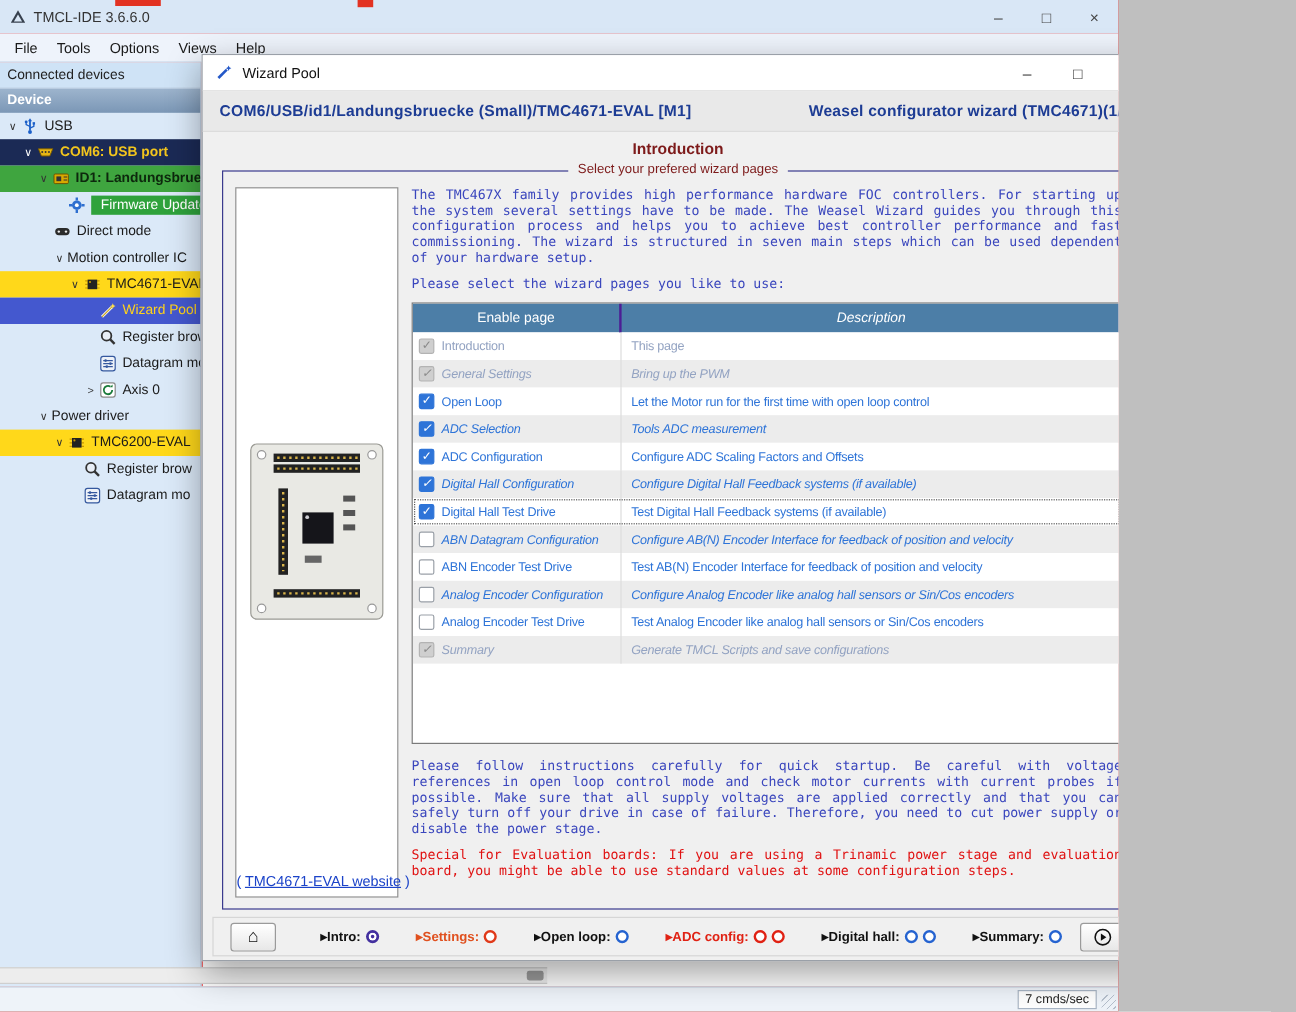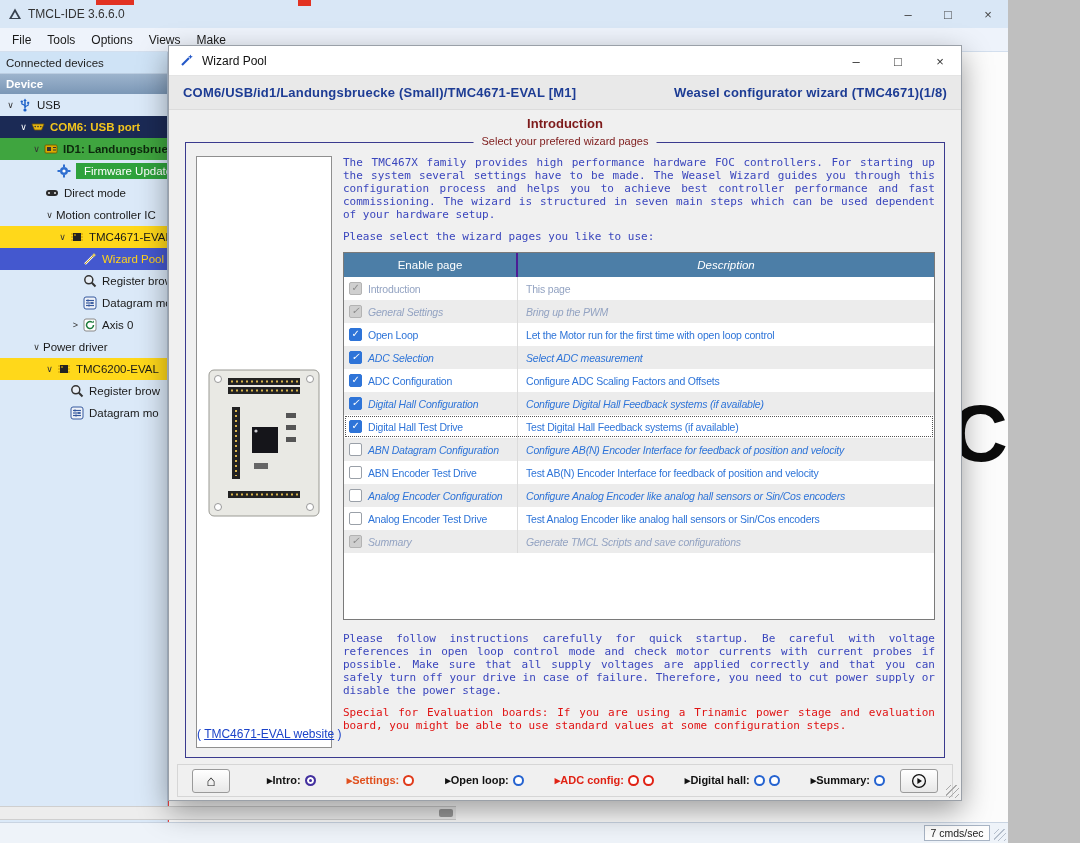--- a/index.html
+++ b/index.html
@@ -1,18 +1,18 @@
 <!DOCTYPE html>
 <html><head>
 <meta charset="utf-8">
 <style>
   * { margin:0; padding:0; box-sizing:border-box; }
   html,body { width:1080px; height:843px; }
   body { font-family:"Liberation Sans",sans-serif; background:#bfbfbf; overflow:hidden; }
-  .screen { position:relative; width:1008px; height:843px; background:#ef4444; overflow:hidden; }
+  .screen { position:relative; width:932px; height:843px; background:#ef4444; overflow:hidden; }
 
   
   .titlebar { position:absolute; left:0; top:0; right:0; height:28px; background:#d9e7f6; display:flex; align-items:center; padding-left:8px; }
   .app-icon { width:14px; height:14px; margin-right:6px; }
   .win-title { font-size:12px; color:#333; }
   .win-controls { position:absolute; right:0; top:0; height:28px; display:flex; }
   .win-btn { width:40px; height:28px; display:flex; align-items:center; justify-content:center; font-size:13px; color:#444; }
   .menubar { position:absolute; left:0; top:28px; right:0; height:24px; background:#eef3fb; border-bottom:1px solid #d3dfee; display:flex; align-items:center; padding-left:4px; }
   .menu-item { font-size:12px; color:#1a1a1a; padding:3px 8px; }
 
@@ -127,21 +127,21 @@
       <span class="win-btn">□</span>
       <span class="win-btn">×</span>
     </div>
   </div>
 
   <div class="menubar">
       <span class="menu-item">File</span>
       <span class="menu-item">Tools</span>
       <span class="menu-item">Options</span>
       <span class="menu-item">Views</span>
-      <span class="menu-item">Make</span>
+      <span class="menu-item">Help</span>
     </div>
 
   <div class="left-panel">
     <div class="panel-header">Connected devices</div>
     <div class="device-header">Device</div>
     <div>
         <div class="tree-row" style="padding-left: 4px;">
           <span class="tree-arrow">∨</span>
           <span class="tree-icon">
             <svg viewBox="0 0 16 16">
@@ -431,21 +431,21 @@
                 <div class="tcell c2">
                   <span class="tdesc">Let the Motor run for the first time with open loop control</span>
                 </div>
               </div>
               <div class="trow odd">
                 <div class="tcell c1">
                   <span class="cb checked"></span>
                   <span class="tlabel">ADC Selection</span>
                 </div>
                 <div class="tcell c2">
-                  <span class="tdesc">Select ADC measurement</span>
+                  <span class="tdesc">Tools ADC measurement</span>
                 </div>
               </div>
               <div class="trow even">
                 <div class="tcell c1">
                   <span class="cb checked"></span>
                   <span class="tlabel">ADC Configuration</span>
                 </div>
                 <div class="tcell c2">
                   <span class="tdesc">Configure ADC Scaling Factors and Offsets</span>
                 </div>

